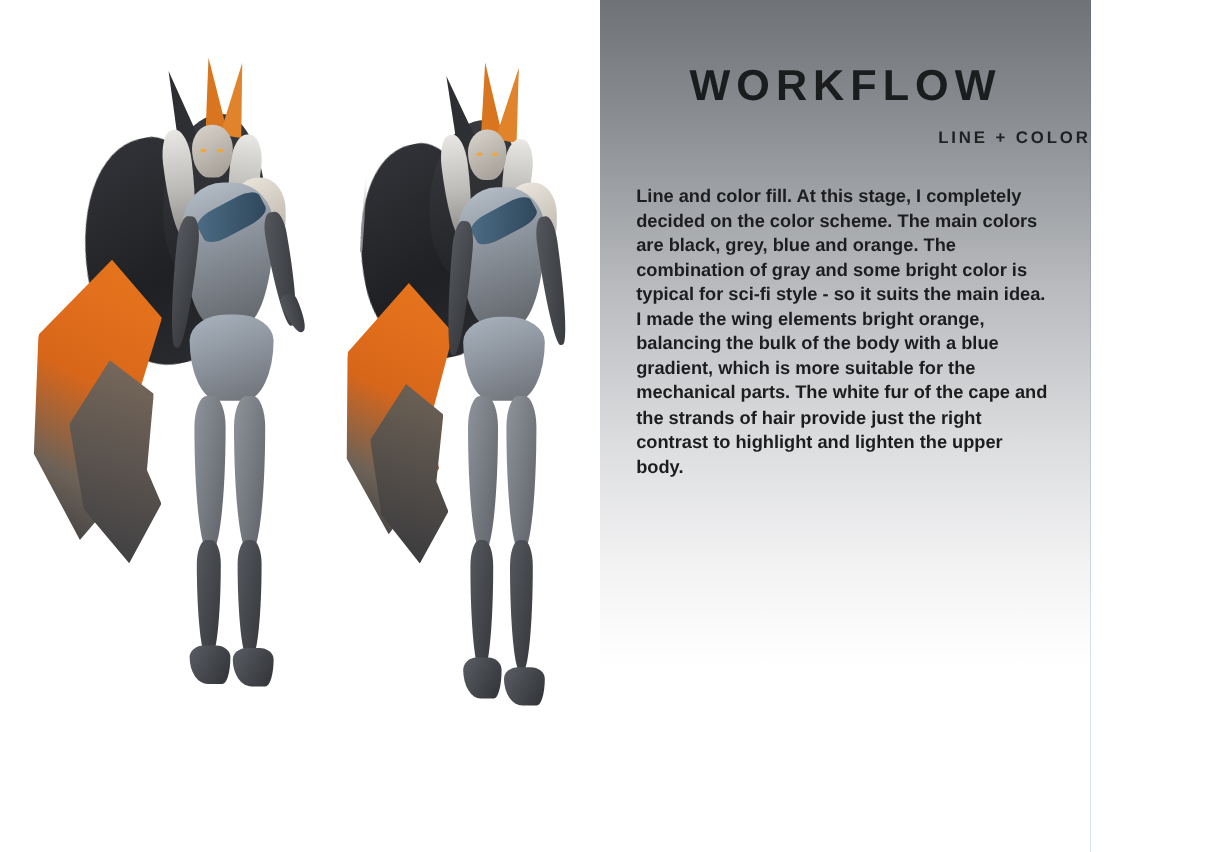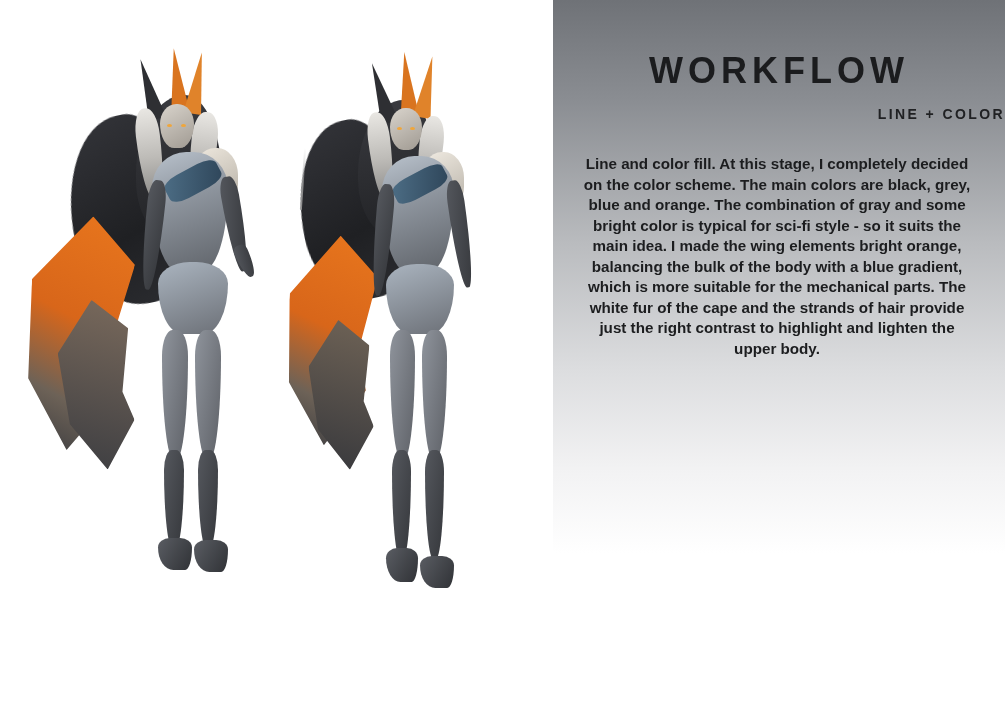--- a/index.html
+++ b/index.html
@@ -8,21 +8,21 @@
     background: #ffffff;
   }
   body {
     width: 1005px;
     height: 710px;
     overflow: hidden;
     font-family: "Liberation Sans", sans-serif;
   }
   .page {
     position: relative;
-    width: 1005px;
+    width: 909px;
     height: 710px;
     background: #0c4a6e;
     display: flex;
   }
 
   
   .art-panel {
     position: relative;
     width: 553px;
     height: 710px;
@@ -145,21 +145,21 @@
     letter-spacing: 2.4px;
     font-weight: 700;
     color: #202123;
   }
   .body-text {
     margin: 32px 34px 0 30px;
     font-size: 15.2px;
     line-height: 20.5px;
     color: #1c1d1f;
     font-weight: 600;
-    text-align: center;
+    text-align: left;
   }
 </style>
 </head>
 <body>
 
 <div class="page">
 
   <div class="art-panel">
 
     <div class="figure fig-a">

